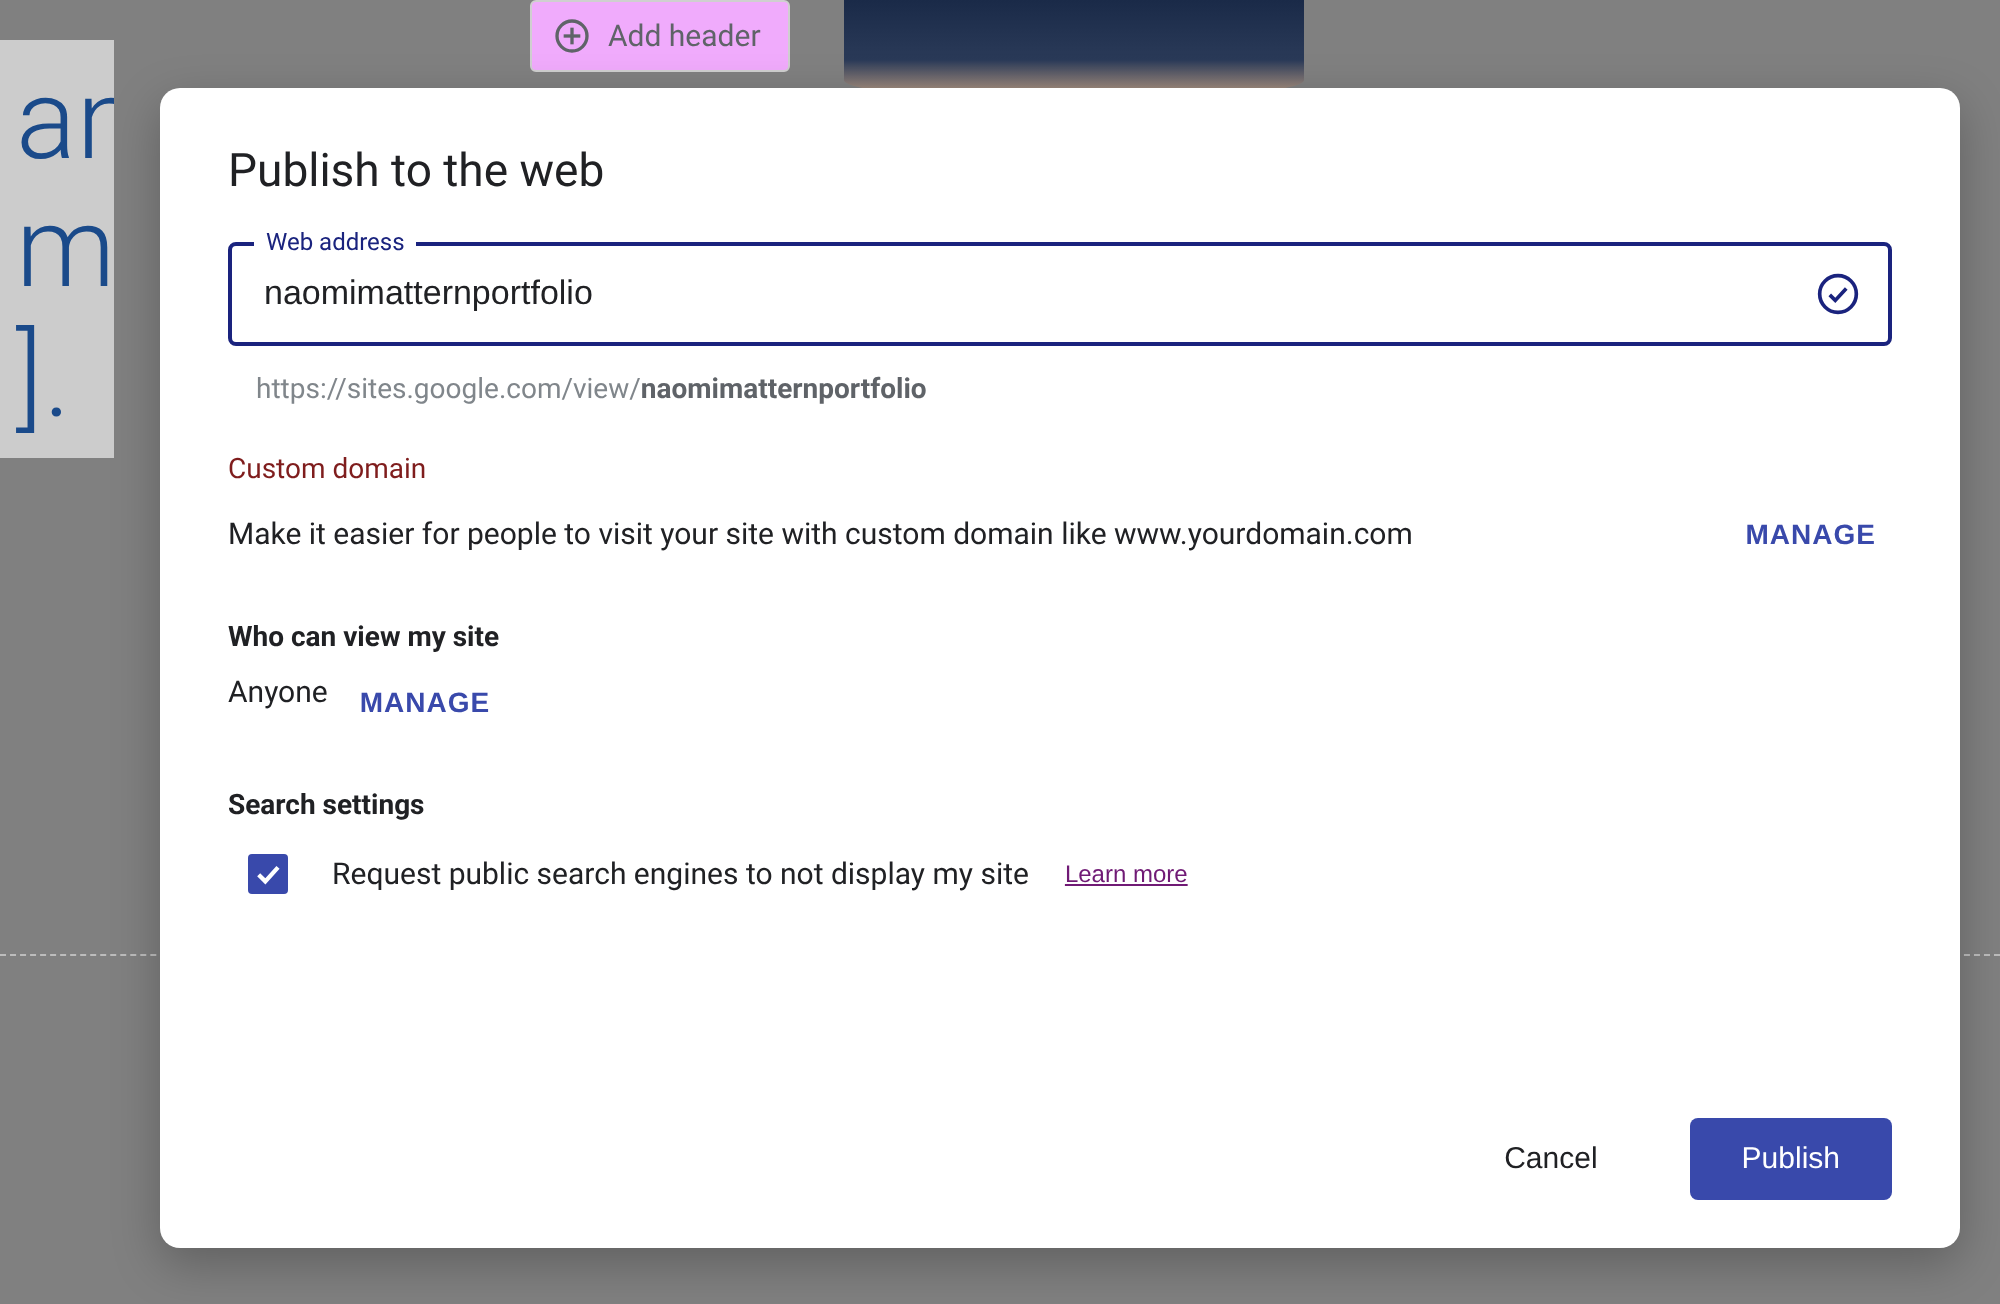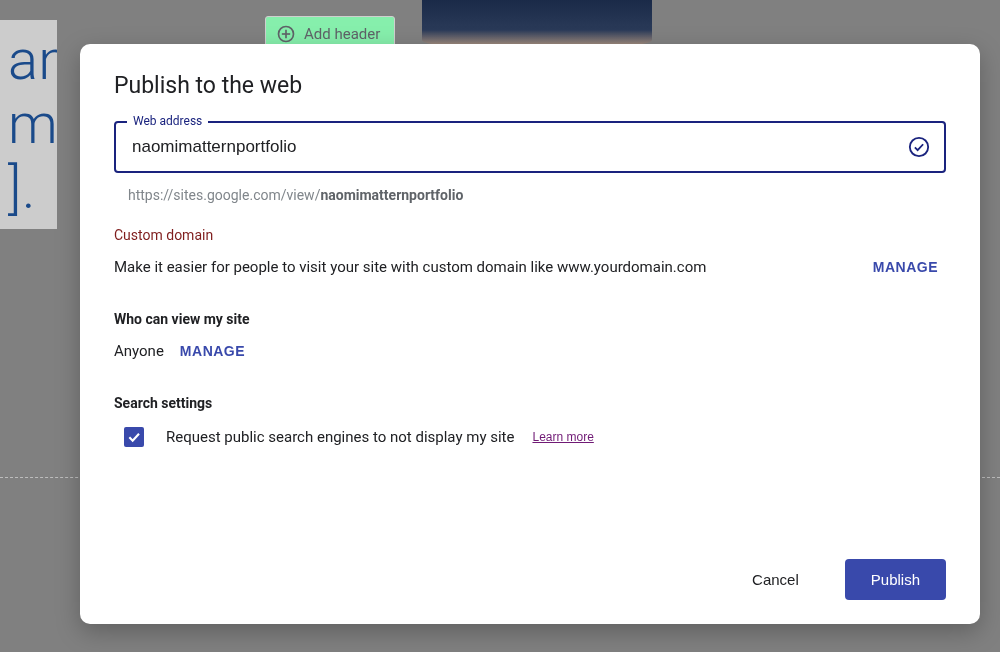--- a/index.html
+++ b/index.html
@@ -25,23 +25,23 @@
       font-weight: 300;
       line-height: 1.15;
       letter-spacing: 0.5px;
       padding: 8px;
       background: rgba(255,255,255,0.6);
       width: 57px;
       overflow: hidden;
     }
     .bg-add-header {
       position: absolute;
-      top: 16px;
+      top: 0;
       left: 265px;
-      background: #86efac;
+      background: #f0abfc;
       border: 1px solid #cfcfcf;
       border-radius: 3px;
       padding: 7px 14px 7px 10px;
       display: flex;
       align-items: center;
       gap: 8px;
       color: #5f6368;
       font-size: 15px;
     }
     .bg-image-strip {
@@ -150,21 +150,21 @@
       margin-top: 30px;
     }
     .section-heading {
       font-size: 14px;
       font-weight: 700;
       color: #202124;
     }
     .who-line {
       margin-top: 10px;
       display: flex;
-      align-items: center;
+      align-items: flex-start;
       gap: 8px;
     }
     .who-value {
       font-size: 15px;
       color: #202124;
     }
     .search-section {
       margin-top: 30px;
     }
     .checkbox-row {

